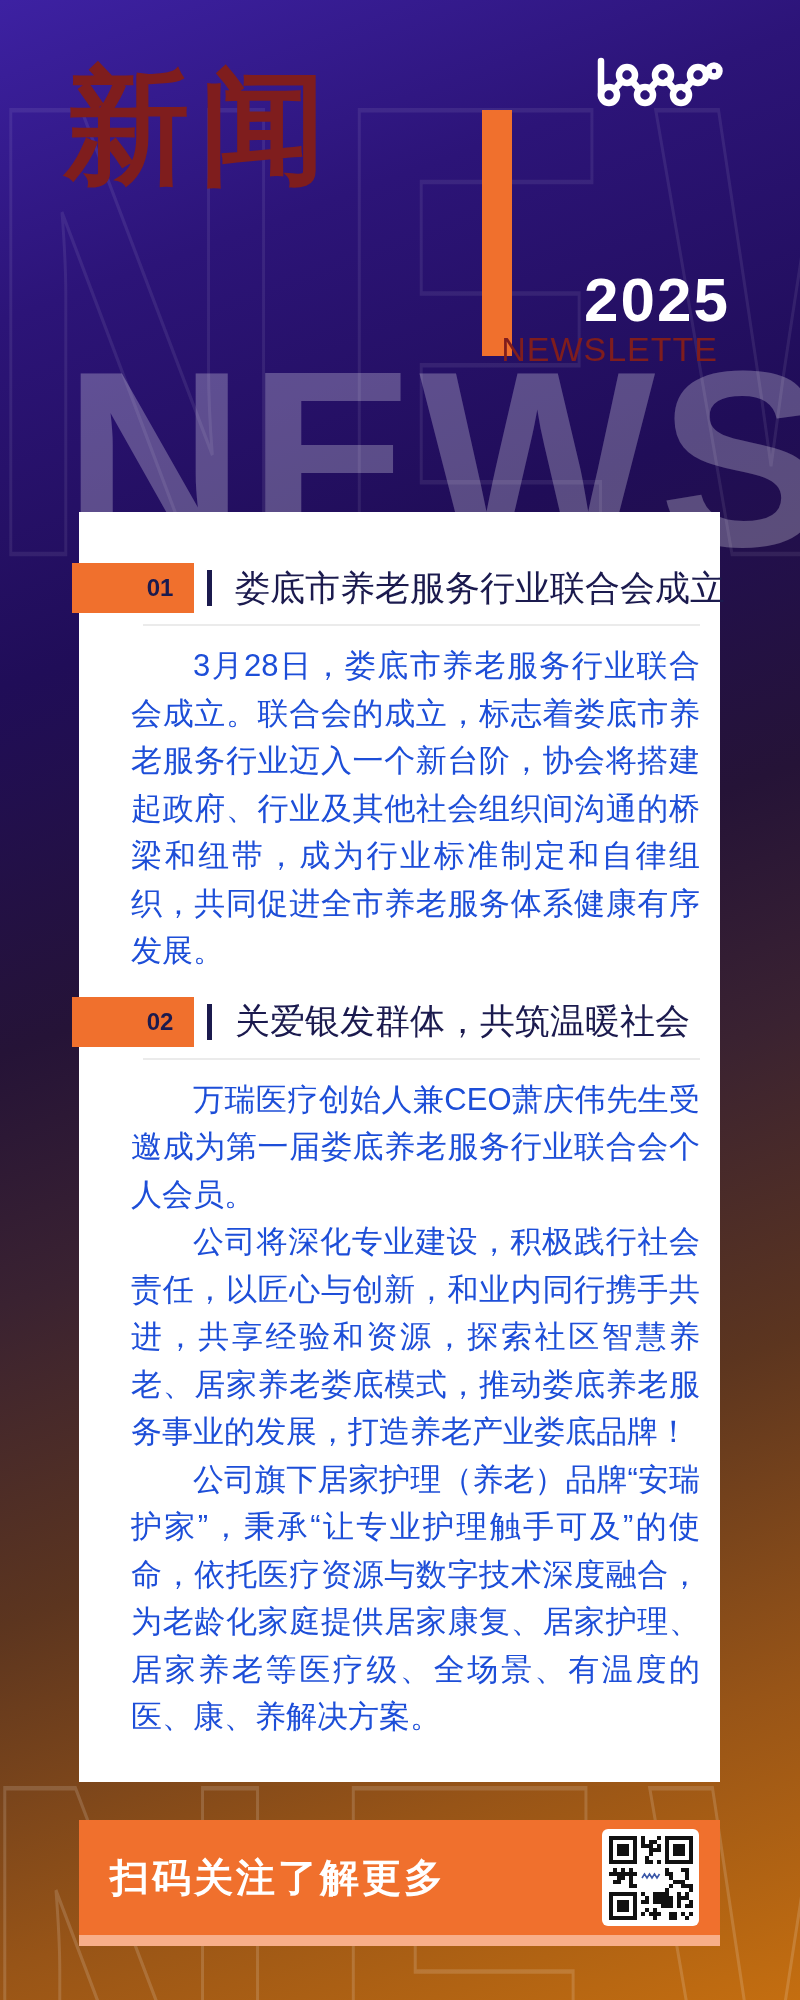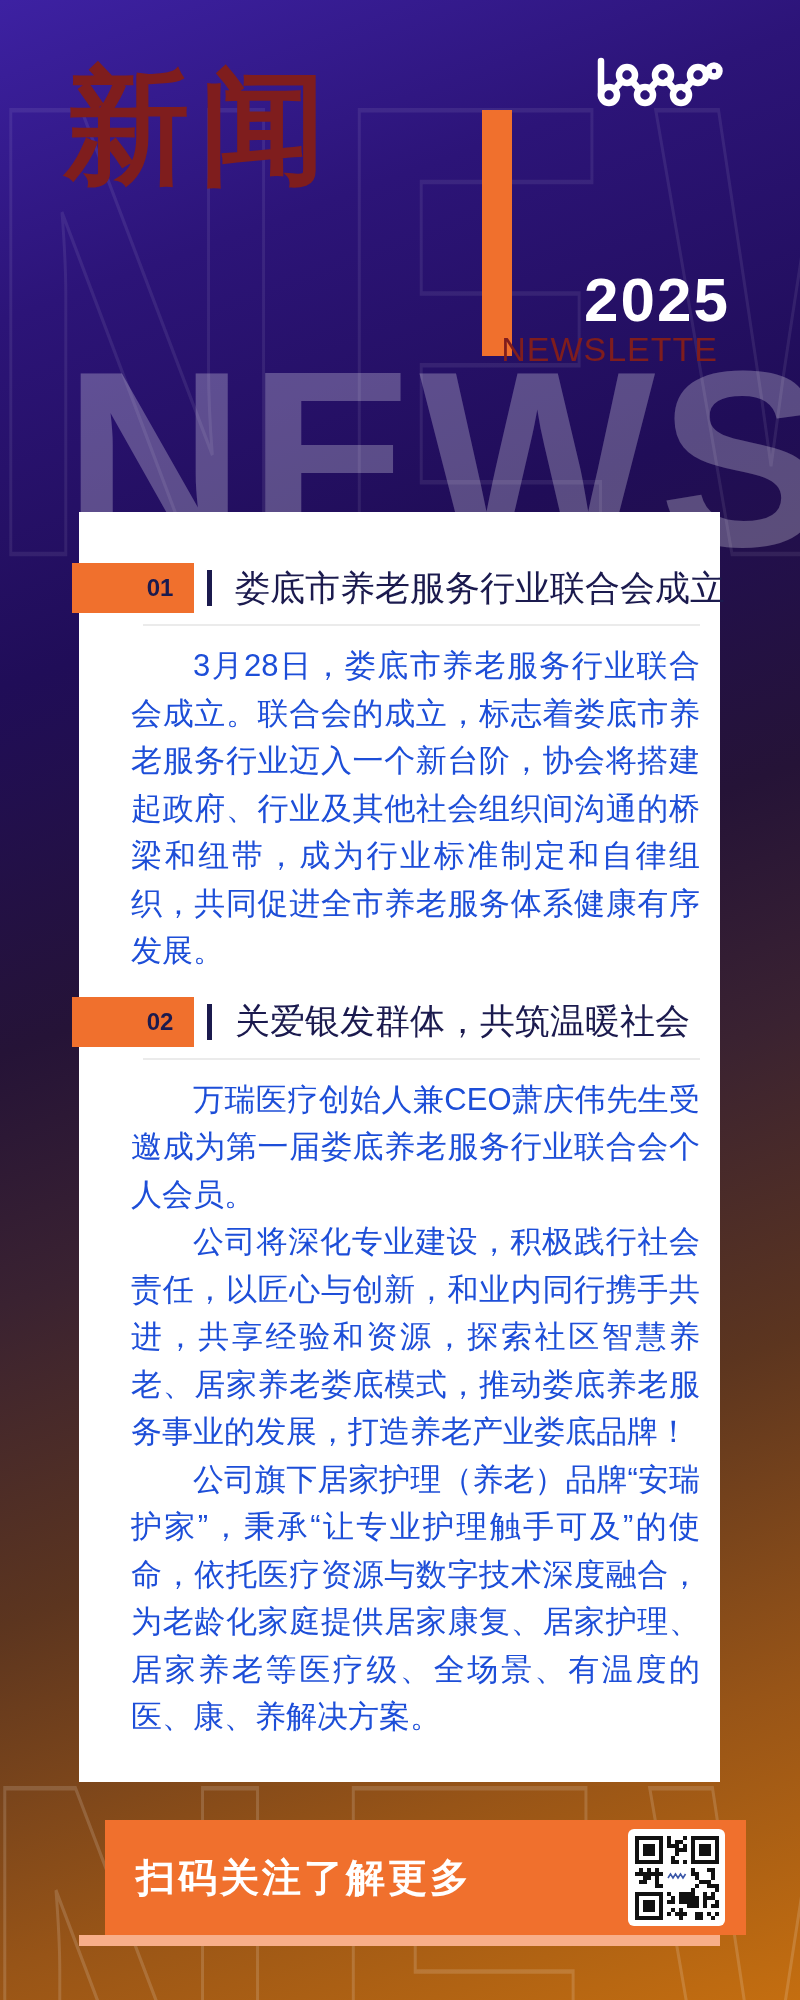--- a/index.html
+++ b/index.html
@@ -90,21 +90,21 @@
   }
   .sep{ height:2px; background:#EBEBEB; margin:11px 20px 0 64px; }
   .body-text{ margin:16px 20px 0 52px; }
   .body-text p{
     font-size:31px; line-height:47.5px; color:#1d4ed8;
     text-align:justify; text-indent:2em;
   }
   
   .footer-bar{
     position:absolute; left:79px; top:1820px;
-    width:641px; height:115px; background:#F0702D;margin-left:26px;
+    width:641px; height:115px; background:#F0702D;
   }
   .footer-strip{
     position:absolute; left:79px; top:1935px;
     width:641px; height:11px; background:#F8AE89;
   }
   .cta{
     position:absolute; left:31px; top:50%; transform:translateY(-50%);
     font-size:39px; font-weight:bold; color:#ffffff; letter-spacing:3px;
     white-space:nowrap;
   }

